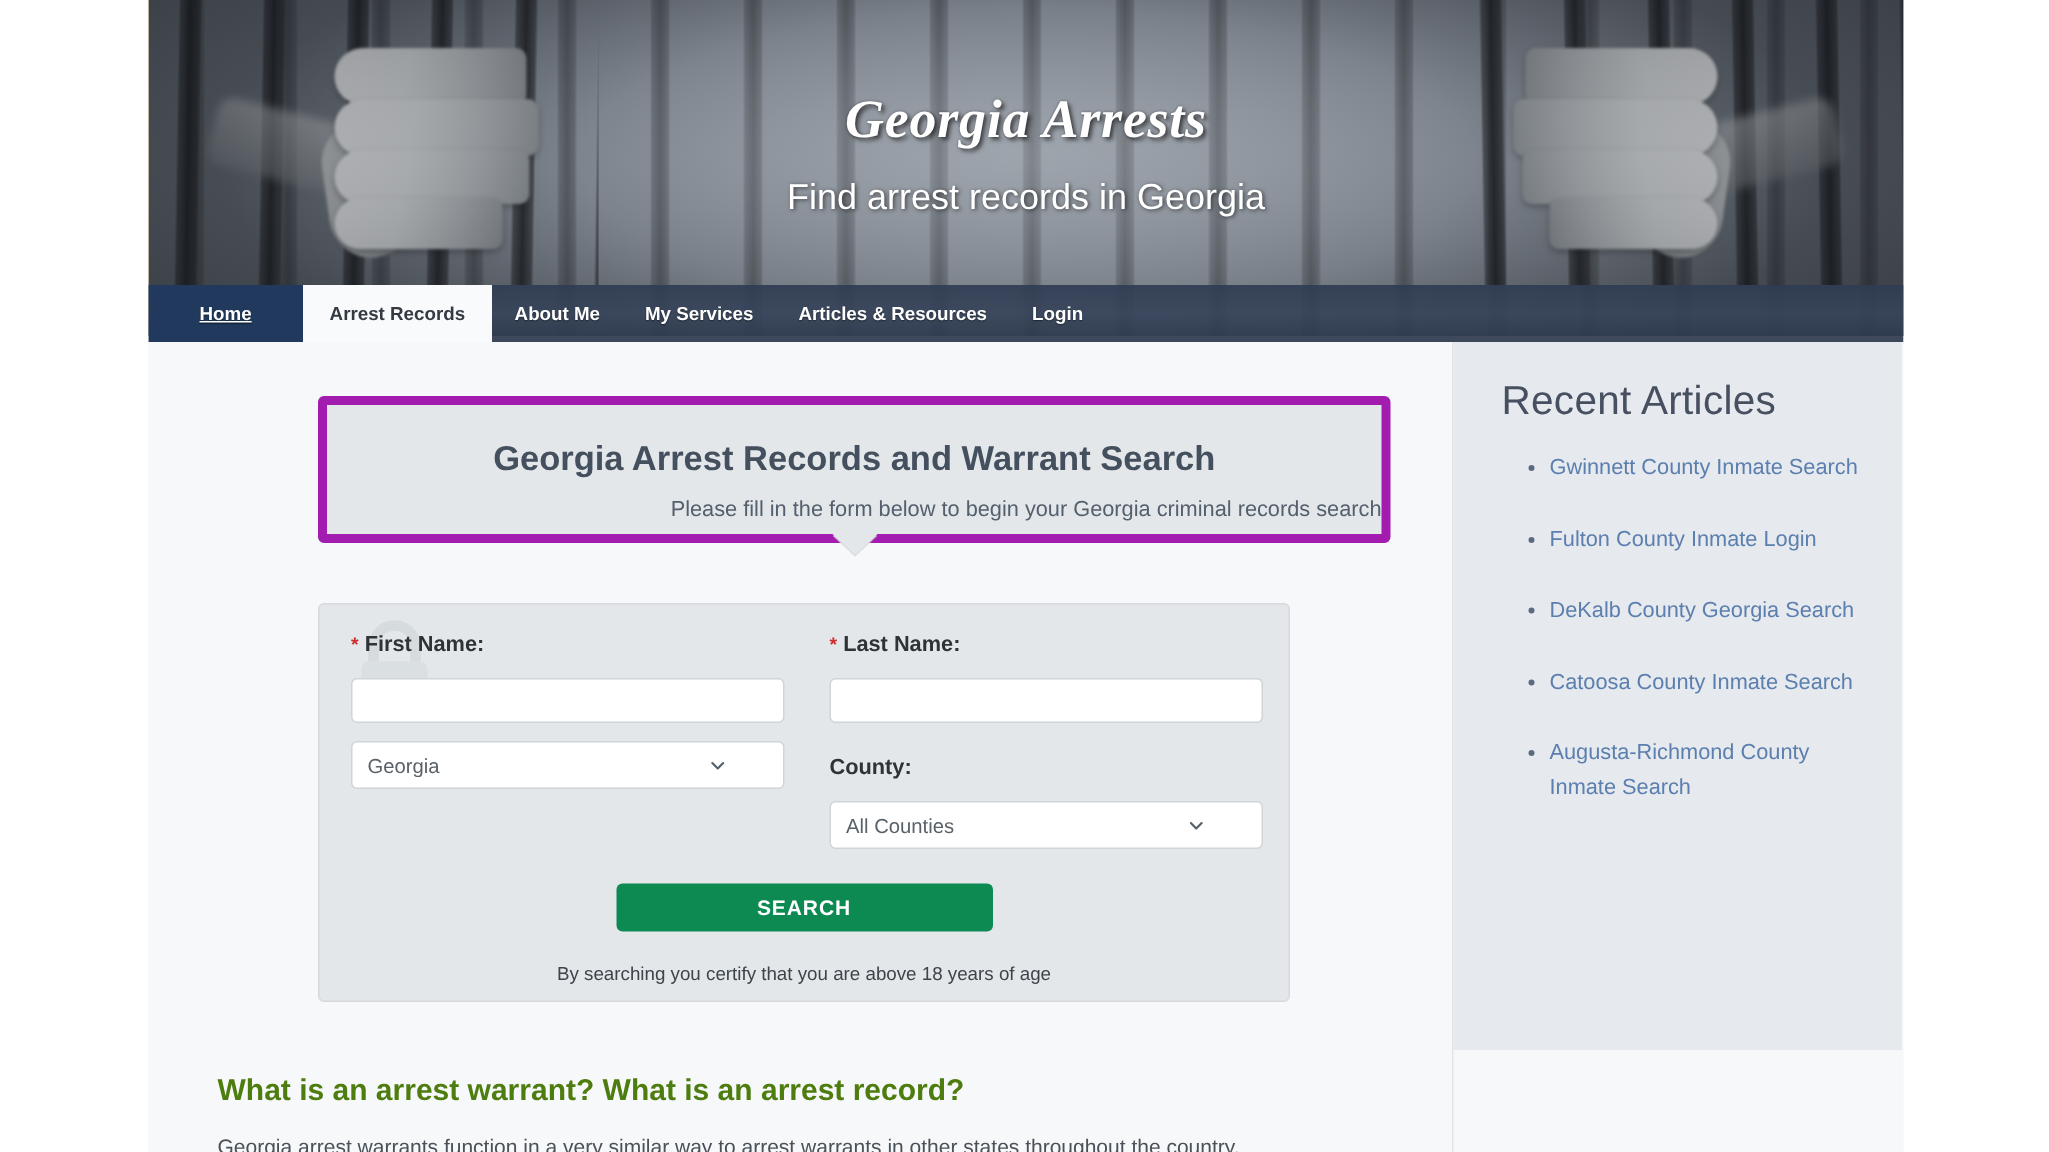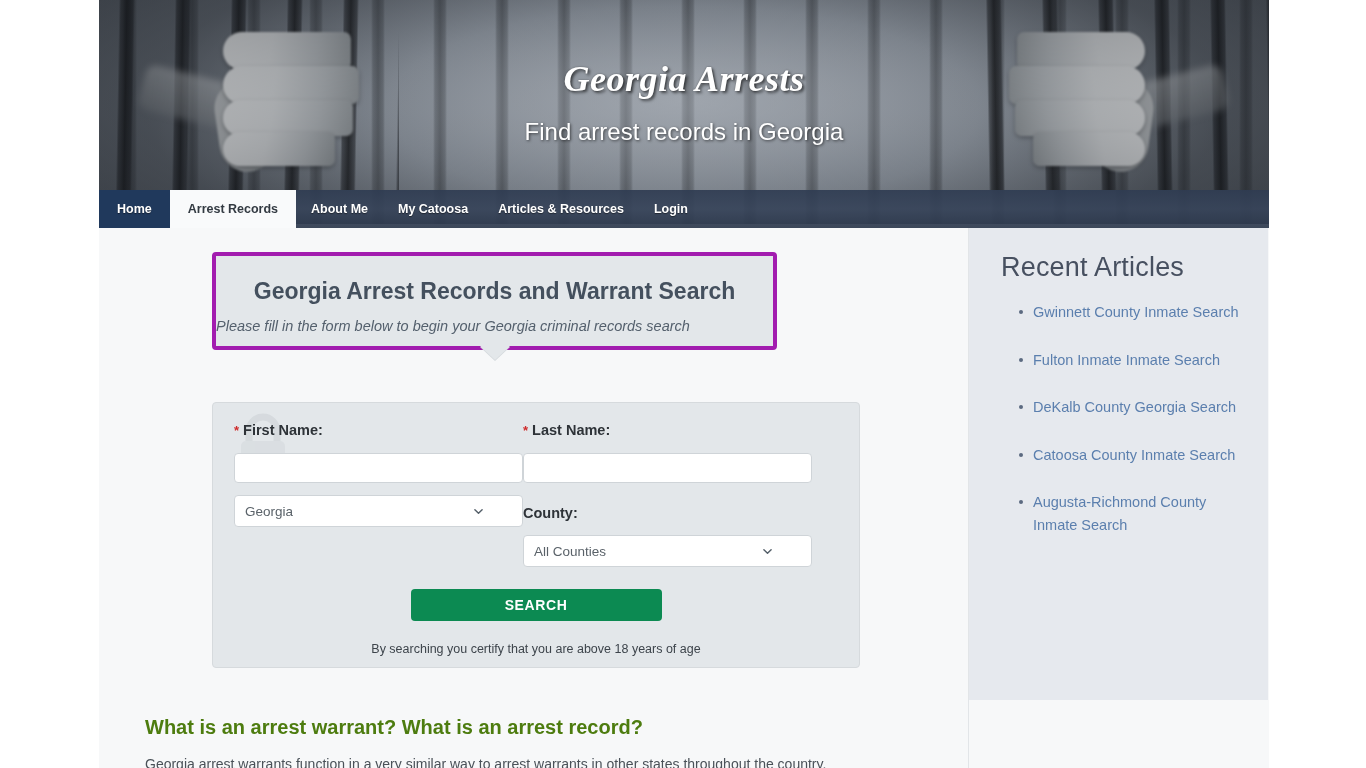--- a/index.html
+++ b/index.html
@@ -183,21 +183,22 @@
     padding: 0 15px;
     font-size: 12.5px;
     font-weight: bold;
     color: #ffffff;
     white-space: nowrap;
     cursor: pointer;
     text-shadow: 0 1px 1px rgba(0,0,0,0.45);
   }
   .nav-item.home {
     background: #20395c;
-    padding: 0 18px;
+    padding: 0 34px;
+    text-decoration: underline;
   }
   .nav-item.active {
     background: #f9fafb;
     color: #333a42;
     text-shadow: none;
     padding: 0 18px;
   }
 
   
   .body-wrap {
@@ -222,42 +223,41 @@
     width: 299px;
     height: 472px;
     background: #e6e9ee;
     box-sizing: border-box;
   }
 
   
   .callout {
     position: absolute;
     left: 113px;
-    top: 24px;
-    width: 565px;
+    top: 36px;
+    width: 715px;
     height: 98px;
     box-sizing: border-box;
     background: #e3e7ea;
-    border: 4px solid #a21caf;
+    border: 6px solid #a21caf;
     border-radius: 4px;
   }
   .callout h1 {
     margin: 0;
     padding-top: 22px;
     text-align: center;
     font-size: 23px;
     font-weight: bold;
     color: #44505e;
   }
   .callout p {
     margin: 0;
     padding-top: 13px;
-    text-align: left;
+    text-align: right;
     font-size: 14.5px;
-    font-style: italic;
     color: #54606d;
   }
   .callout-arrow {
     position: absolute;
     left: 50%;
     bottom: -14px;
     margin-left: -15px;
     width: 0; height: 0;
     border-left: 15px solid transparent;
     border-right: 15px solid transparent;
@@ -284,20 +284,21 @@
     top: 8px;
     width: 56px;
     height: 70px;
     opacity: 0.30;
     pointer-events: none;
   }
   .form-grid {
     position: relative;
     padding: 17px 21px 0 21px;
     display: flex;
+    gap: 30px;
     z-index: 2;
   }
   .col { width: 289px; }
   .field-label {
     font-size: 14.5px;
     font-weight: bold;
     color: #2e3338;
     margin-bottom: 0;
     line-height: 20px;
   }
@@ -466,21 +467,21 @@
       <div class="banner-titles">
         <h1 class="site-title">Georgia Arrests</h1>
         <p class="site-tagline">Find arrest records in Georgia</p>
       </div>
     </div>
 
     <nav class="navbar">
       <div class="nav-item home">Home</div>
       <div class="nav-item active">Arrest Records</div>
       <div class="nav-item">About Me</div>
-      <div class="nav-item">My Catoosa</div>
+      <div class="nav-item">My Services</div>
       <div class="nav-item">Articles &amp; Resources</div>
       <div class="nav-item">Login</div>
     </nav>
 
     <div class="body-wrap">
 
       <main class="content">
 
         <div class="callout">
           <h1>Georgia Arrest Records and Warrant Search</h1>
@@ -543,21 +544,21 @@
       </main>
 
       <aside class="sidebar">
         <div class="sidebar-inner">
           <h2>Recent Articles</h2>
           <ul>
             <li>
               <a>Gwinnett County Inmate Search</a>
             </li>
             <li>
-              <a>Fulton Inmate Inmate Search</a>
+              <a>Fulton County Inmate Login</a>
             </li>
             <li>
               <a>DeKalb County Georgia Search</a>
             </li>
             <li>
               <a>Catoosa County Inmate Search</a>
             </li>
             <li>
               <a>Augusta-Richmond County Inmate Search</a>
             </li>

